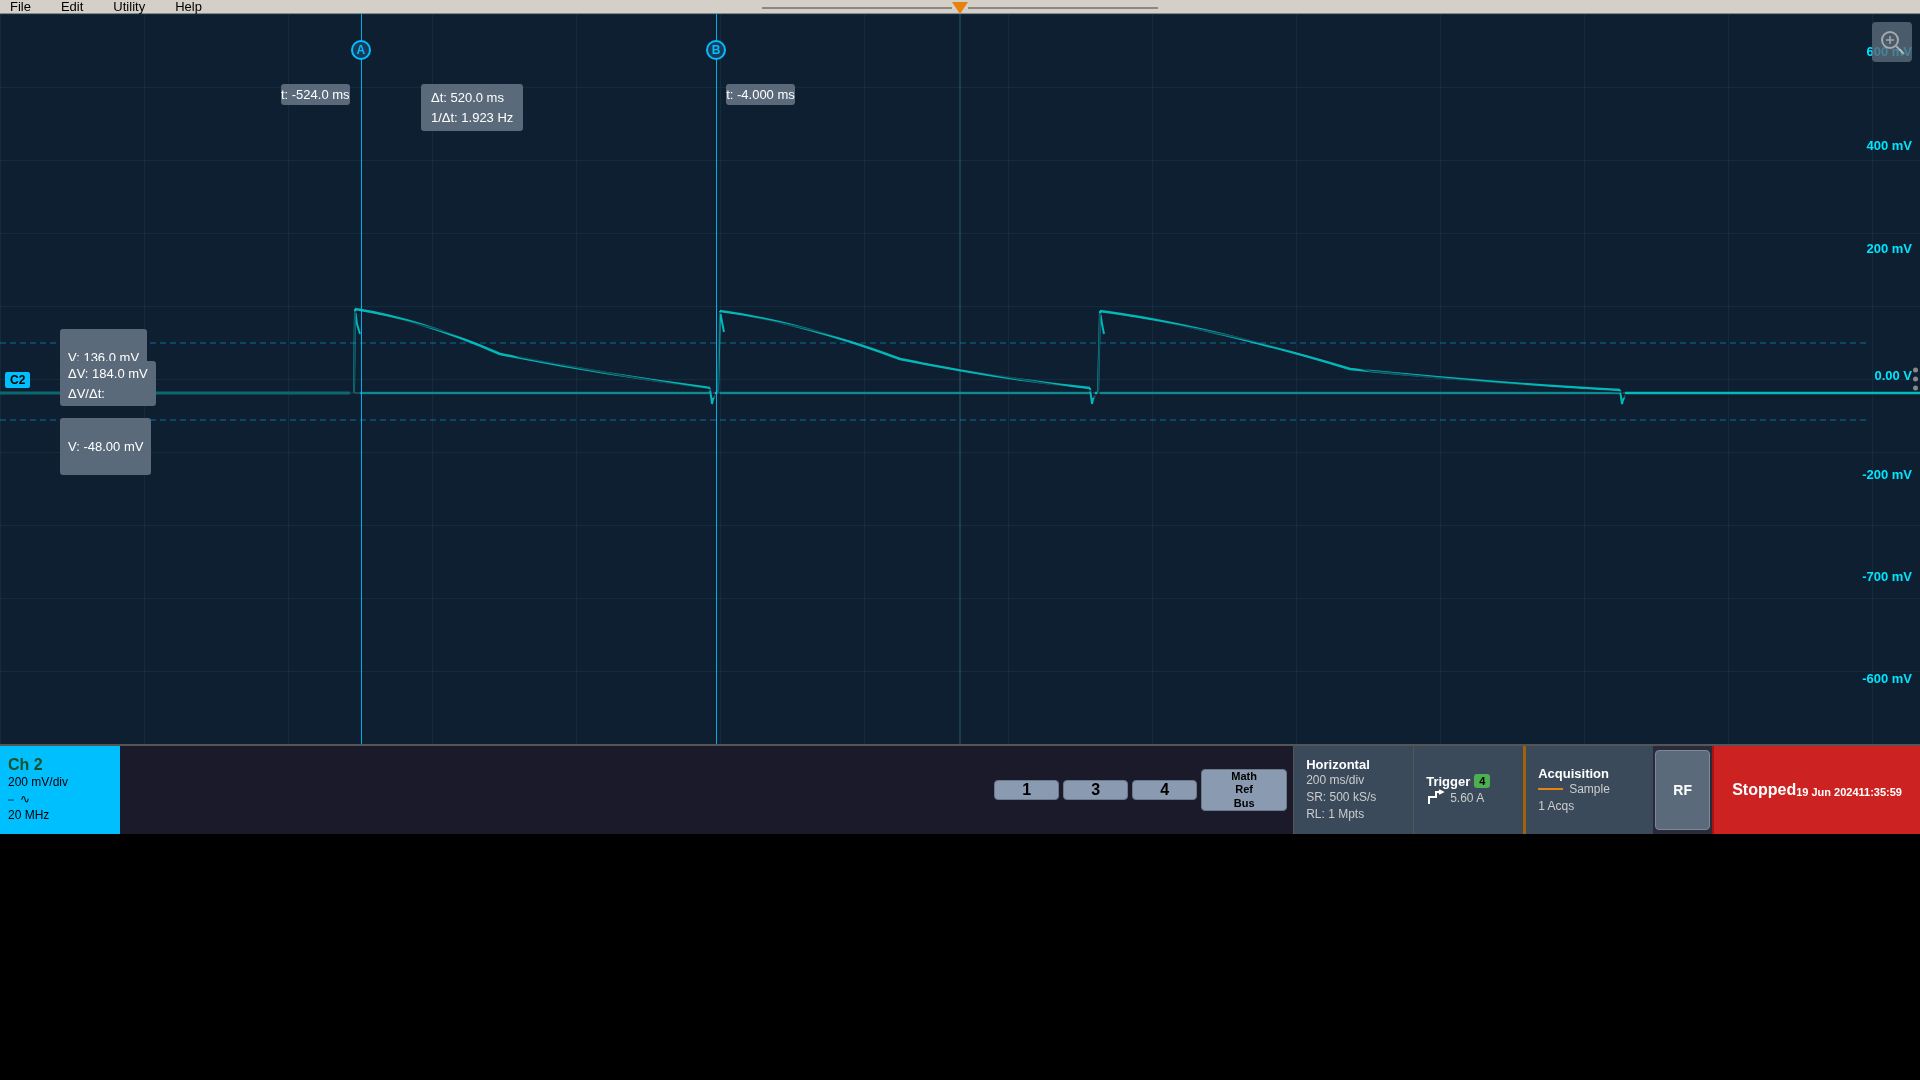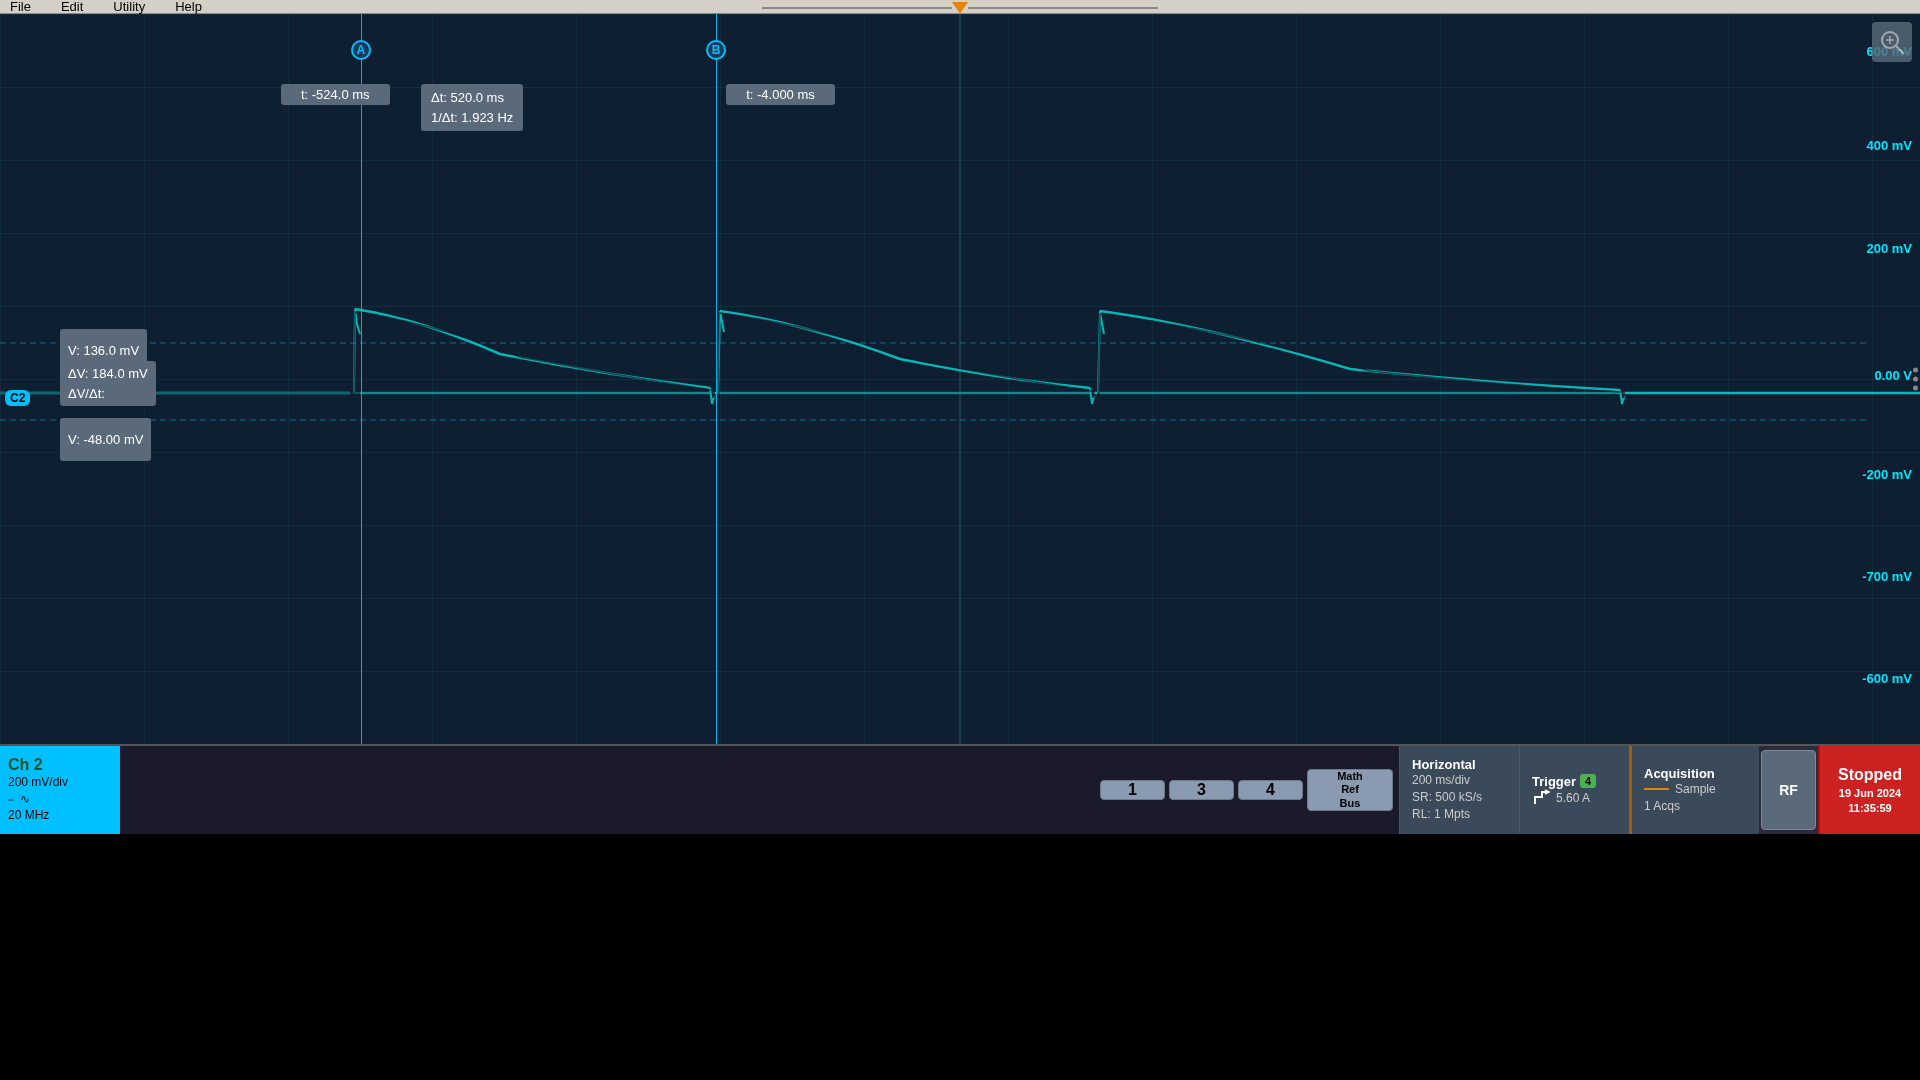--- a/index.html
+++ b/index.html
@@ -69,21 +69,21 @@
       background: #00bfff;
       opacity: 0.9;
     }
 
     
     .cursor-label {
       position: absolute;
       background: #5a6a7a;
       color: #fff;
       font-size: 13px;
-      padding: 3px 20px;
+      padding: 3px 0;
       border-radius: 3px;
       white-space: nowrap;
     }
 
     .cursor-marker {
       position: absolute;
       width: 20px;
       height: 20px;
       border-radius: 50%;
       border: 2px solid #00bfff;
@@ -107,21 +107,21 @@
       white-space: nowrap;
       line-height: 1.5;
     }
 
     
     .v-label {
       position: absolute;
       background: #5a6a7a;
       color: #fff;
       font-size: 13px;
-      padding: 14px 8px;
+      padding: 21px 8px;
       border-radius: 3px;
       white-space: nowrap;
     }
     .dv-label {
       position: absolute;
       background: #5a6a7a;
       color: #fff;
       font-size: 13px;
       padding: 3px 8px;
       border-radius: 3px;
@@ -333,21 +333,20 @@
       border-radius: 4px;
     }
 
     .stopped-button {
       background: #cc2222;
       color: #fff;
       font-size: 15px;
       font-weight: bold;
       padding: 0 18px;
       display: flex;
-      flex-direction: column;
       align-items: center;
       justify-content: center;
       border-left: 2px solid #aa1111;
       cursor: pointer;
       min-width: 100px;
     }
     .stopped-button .stop-label {
       font-size: 16px;
     }
     .stopped-button .stop-date {
@@ -467,21 +466,21 @@
     <div>1/Δt: 1.923 Hz</div>
   </div>
 
   <div class="v-label" style="left:60px;top:calc(329px - 14px);">V:   136.0 mV</div>
 
   <div class="dv-label" style="left:60px;top:calc(329px + 18px);">
     <div>ΔV:      184.0 mV</div>
     <div>ΔV/Δt:</div>
   </div>
 
-  <div class="ch-label" style="left:5px;top:376px;border-radius:6px;">C2</div>
+  <div class="ch-label" style="left:5px;top:358px;">C2</div>
 
   <div class="v-label" style="left:60px;top:calc(406px - 2px);">V:   -48.00 mV</div>
 
   <div id="zoom-icon">
     <svg width="28" height="28" viewBox="0 0 28 28" xmlns="http://www.w3.org/2000/svg">
       <circle cx="12" cy="12" r="8" stroke="#ccc" stroke-width="2" fill="none"></circle>
       <line x1="18" y1="18" x2="26" y2="26" stroke="#ccc" stroke-width="2"></line>
       <line x1="8" y1="12" x2="16" y2="12" stroke="#ccc" stroke-width="1.5"></line>
       <line x1="12" y1="8" x2="12" y2="16" stroke="#ccc" stroke-width="1.5"></line>
     </svg>

